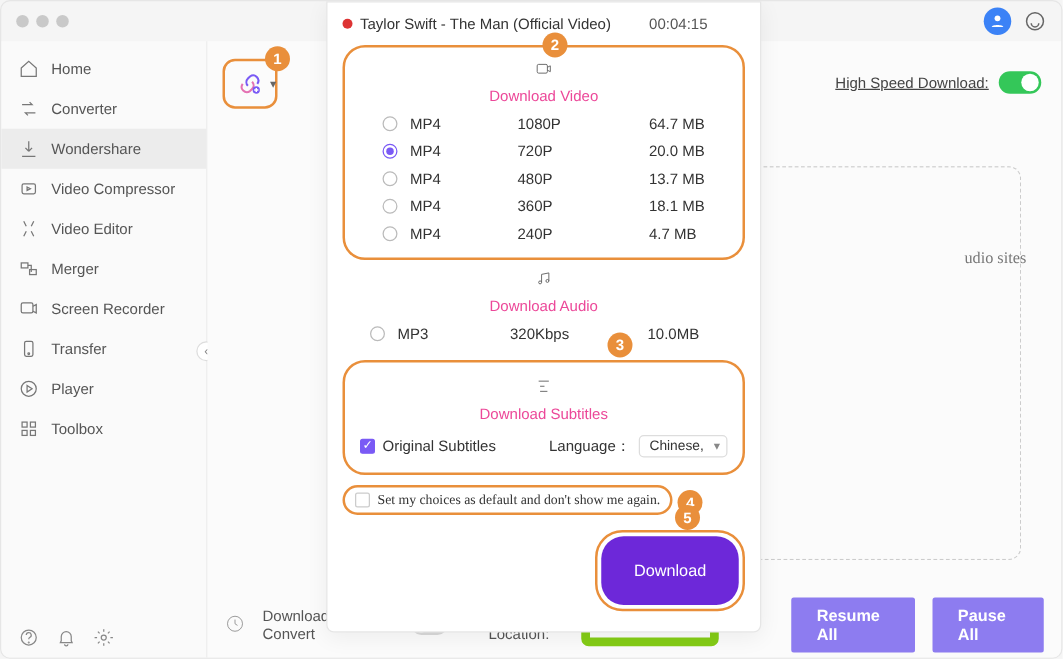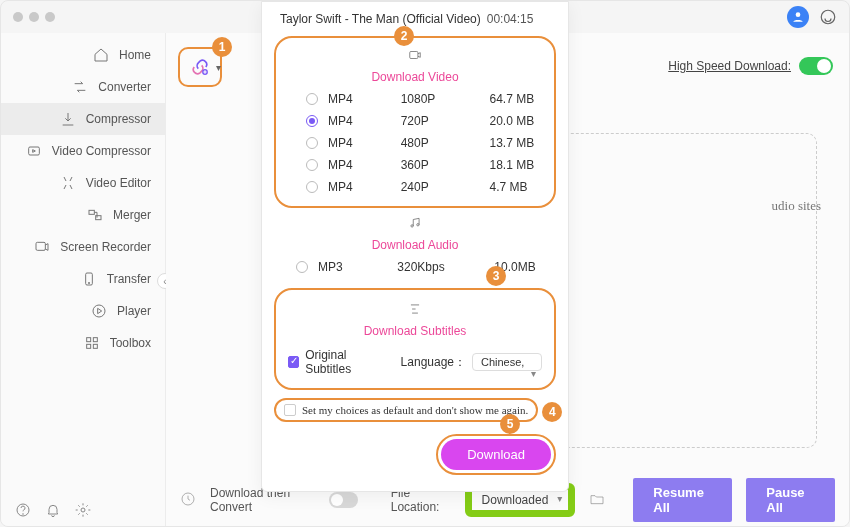--- a/index.html
+++ b/index.html
@@ -10,21 +10,21 @@
   .titlebar { height: 32px; display: flex; align-items: center; padding: 0 12px; position: relative; }
   .traffic { display: flex; gap: 6px; }
   .traffic span { width: 10px; height: 10px; border-radius: 50%; background: #c9c9c9; }
   .titlebar .title { position: absolute; left: 0; right: 0; text-align: center; font-size: 12px; color: #333; }
   .titlebar .right { margin-left: auto; display: flex; gap: 10px; align-items: center; }
   .titlebar .avatar { width: 22px; height: 22px; border-radius: 50%; background: #3b82f6; color: #fff; display: flex; align-items: center; justify-content: center; }
 
   
   .main { display: flex; height: calc(527px - 32px); }
   .sidebar { width: 165px; background: #fafafa; border-right: 1px solid #ececec; padding-top: 6px; position: relative; }
-  .side-item { display: flex; align-items: center; gap: 10px; padding: 8px 14px; font-size: 12px; color: #555; cursor: pointer; justify-content: flex-end; }
+  .side-item { display: flex; align-items: center; gap: 10px; padding: 8px 14px; font-size: 12px; color: #555; cursor: pointer; }
   .side-item.active { background: #ececec; }
   .side-item svg { width: 16px; height: 16px; stroke: #777; fill: none; stroke-width: 1.5; }
   .collapse { position: absolute; right: -8px; top: 240px; width: 16px; height: 16px; background: #fff; border: 1px solid #ddd; border-radius: 50%; display: flex; align-items: center; justify-content: center; font-size: 10px; color: #888; }
   .sidebar-bottom { position: absolute; bottom: 10px; left: 14px; display: flex; gap: 14px; }
   .sidebar-bottom svg { width: 16px; height: 16px; stroke: #888; fill: none; stroke-width: 1.5; }
 
   .content { flex: 1; position: relative; background: #fbfbfb; padding: 8px 16px; }
 
   
   .add-url-wrap { position: absolute; top: 14px; left: 12px; width: 44px; height: 40px; border: 2px solid #e98f3b; border-radius: 10px; display: flex; align-items: center; justify-content: center; }
@@ -47,21 +47,21 @@
   .bottombar .clock svg { width: 16px; height: 16px; stroke: #888; fill: none; }
   .dtc-toggle { width: 34px; height: 16px; background: #d8d8d8; border-radius: 8px; position: relative; }
   .dtc-toggle::after { content: ""; width: 12px; height: 12px; background: #fff; border-radius: 50%; position: absolute; top: 2px; left: 2px; }
   .file-loc-select { border: 7px solid #84cc16; border-radius: 6px; padding: 3px 20px 3px 10px; font-size: 12px; color: #444; position: relative; width: 120px; }
   .file-loc-select::after { content: "▾"; position: absolute; right: 6px; color: #888; font-size: 10px; }
   .folder-icn svg { width: 16px; height: 16px; stroke: #888; fill: none; }
   .spacer { flex: 1; }
   .pill { padding: 7px 20px; border-radius: 2px; background: #8d7cf0; color: #fff; font-size: 13px; font-weight: 600; cursor: pointer; }
 
   
-  .modal { position: absolute; top: 0; left: 260px; width: 308px; background: #fff; border: 1px solid #e6e6e6; border-radius: 0 0 6px 6px; box-shadow: 0 4px 18px rgba(0,0,0,.06); padding: 10px 12px 16px; font-size: 12px; color: #333; }
+  .modal { position: absolute; top: 0; left: 260px; width: 348px; background: #fff; border: 1px solid #e6e6e6; border-radius: 0 0 6px 6px; box-shadow: 0 4px 18px rgba(0,0,0,.06); padding: 10px 12px 16px; font-size: 12px; color: #333; }
   .modal-head { display: flex; align-items: center; gap: 6px; margin-bottom: 10px; }
   .rec-dot { width: 8px; height: 8px; border-radius: 50%; background: #d33; }
   .modal-head .vtitle { flex: none; }
   .modal-head .dur { margin-left: auto; color: #555; margin-right: 30px;}
   .sec-head { display: flex; align-items: center; gap: 8px; margin: 6px 0 4px; color: #ec4899; flex-direction: column; }
   .sec-head svg { width: 14px; height: 14px; stroke: #666; fill: none; stroke-width: 1.3; }
   .annot-box { border: 2px solid #e98f3b; border-radius: 18px; padding: 4px 8px 8px; position: relative; margin-bottom: 8px; }
   .annot-badge { position: absolute; width: 20px; height: 20px; border-radius: 50%; background: #e98f3b; color: #fff; font-size: 12px; display: flex; align-items: center; justify-content: center; font-weight: 600; }
   .opt-row { display: flex; align-items: center; padding: 4px 0 4px 22px; }
   .radio { width: 12px; height: 12px; border: 1.5px solid #bbb; border-radius: 50%; margin-right: 10px; flex: none; }
@@ -70,21 +70,21 @@
   .fmt { width: 90px; }
   .res { width: 110px; }
   .sz  { width: 70px; }
   .sub-row { display: flex; align-items: center; padding: 6px 2px 2px; gap: 6px; }
   .chk { width: 12px; height: 12px; border: 1.5px solid #7a5af5; border-radius: 2px; background: #7a5af5; position: relative; }
   .chk::after { content: "✓"; color: #fff; font-size: 10px; position: absolute; top: -2px; left: 1px; }
   .chk.empty { background: #fff; border-color: #ccc; }
   .chk.empty::after { content: ""; }
   .lang-sel { border: 1px solid #ddd; border-radius: 4px; padding: 2px 18px 2px 8px; font-size: 11px; position: relative; min-width: 70px; }
   .lang-sel::after { content: "▾"; position: absolute; right: 5px; color: #888; font-size: 10px; }
-  .dl-btn { display: block; margin-left: auto; padding: 8px 26px; background: #d946ef; color: #fff; border-radius: 18px; font-size: 13px; font-weight: 500; cursor: pointer; }
+  .dl-btn { display: block; margin-left: auto; padding: 20px 26px; background: #6d28d9; color: #fff; border-radius: 18px; font-size: 13px; font-weight: 500; cursor: pointer; }
   .dl-wrap { display: flex; justify-content: flex-end; position: relative; }
 
 </style>
 </head>
 <body>
 
 <div class="titlebar">
   <div class="traffic">
       <span></span>
       <span></span>
@@ -117,21 +117,21 @@
     <div class="side-item">
       <svg viewBox="0 0 24 24">
           <path d="M4 7h12l-3-3M20 17H8l3 3"></path>
         </svg>
       <span>Converter</span>
     </div>
     <div class="side-item active">
       <svg viewBox="0 0 24 24">
           <path d="M12 3v12m0 0l-4-4m4 4l4-4M4 21h16"></path>
         </svg>
-      <span>Compressor</span>
+      <span>Wondershare</span>
     </div>
     <div class="side-item">
       <svg viewBox="0 0 24 24">
           <rect x="4" y="6" width="16" height="12" rx="2"></rect>
           <path d="M10 10l4 2-4 2z"></path>
         </svg>
       <span>Video Compressor</span>
     </div>
     <div class="side-item">
       <svg viewBox="0 0 24 24">

